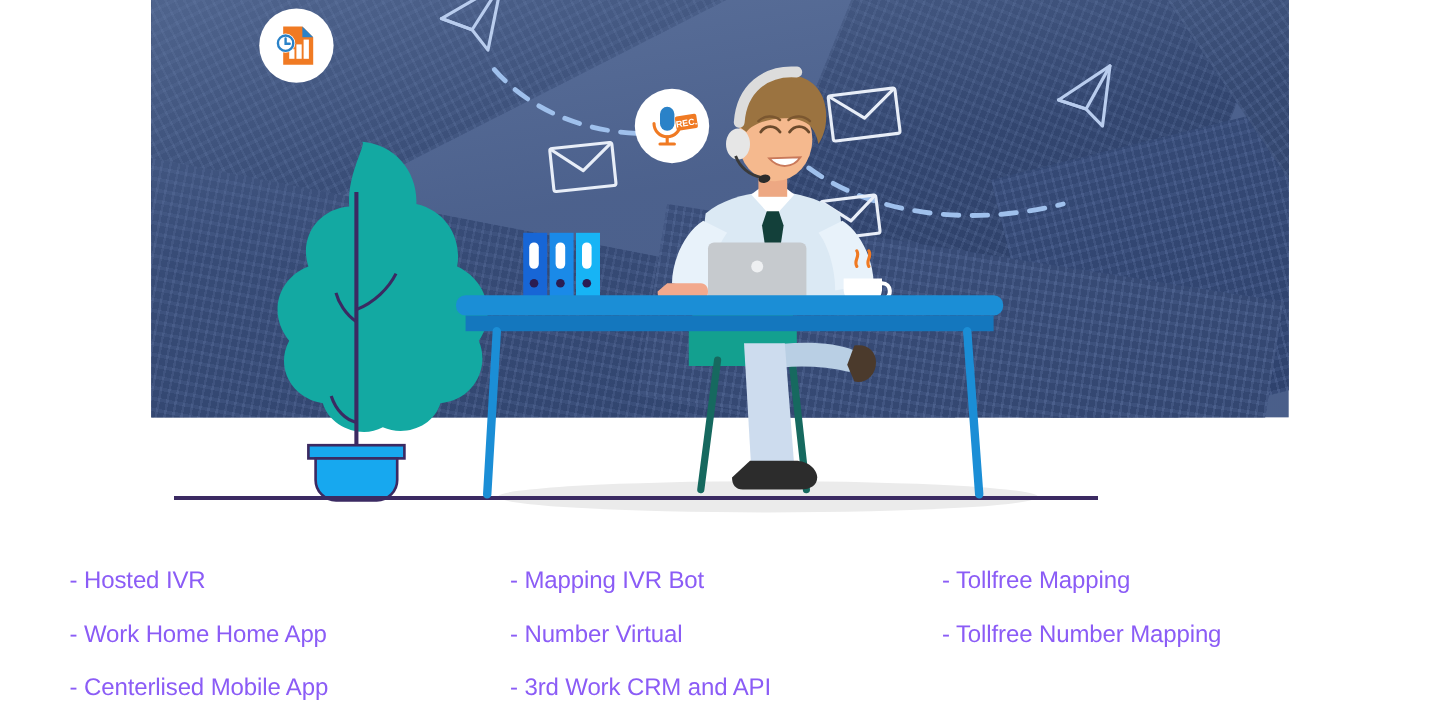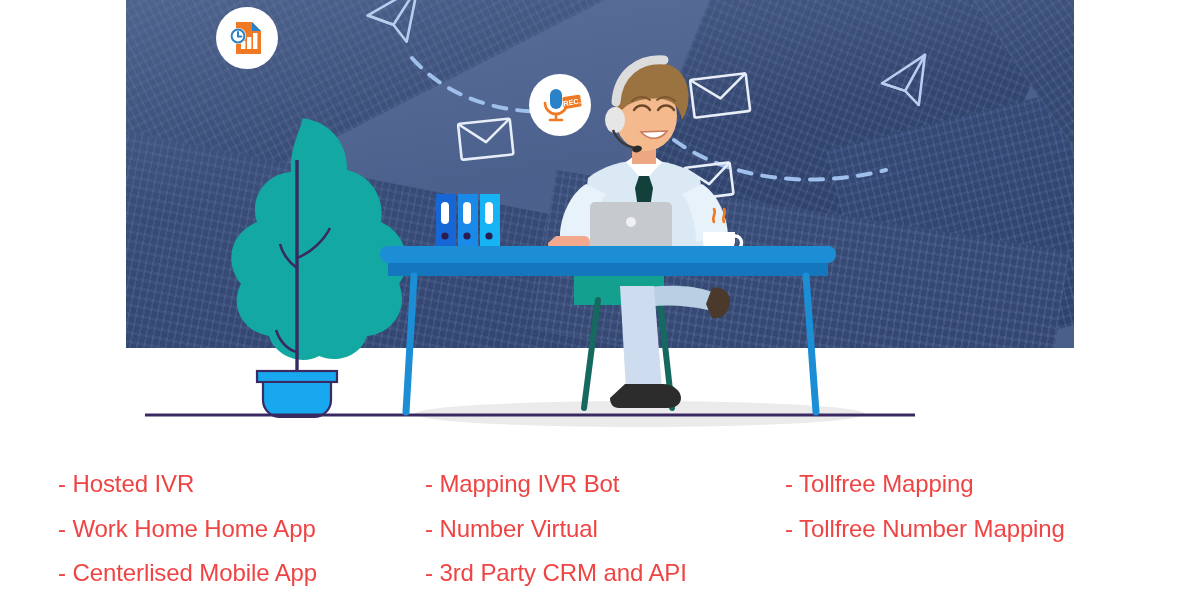--- a/index.html
+++ b/index.html
@@ -67,23 +67,23 @@
   #features {
     position:absolute;
     left:0; top:462px;
     width:1200px;
   }
   .feat-col { position:absolute; top:0; }
   #col-0 { left:58px;  width:360px; }
   #col-1 { left:425px; width:355px; }
   #col-2 { left:785px; width:412px; }
   .feat-item {
-    font-size:24px;
+    font-size:20px;
     line-height:44.5px;
-    color:#ef4444;
+    color:#8b5cf6;
     font-weight:400;
     white-space:nowrap;
     letter-spacing:-.1px;
   }
 </style>
 </head>
 <body>
 
 <div id="illustration">
 
@@ -274,19 +274,19 @@
 
 <div id="features">
   <div class="feat-col" id="col-0">
     <div class="feat-item">- Hosted IVR</div>
     <div class="feat-item">- Work Home Home App</div>
     <div class="feat-item">- Centerlised Mobile App</div>
   </div>
   <div class="feat-col" id="col-1">
     <div class="feat-item">- Mapping IVR Bot</div>
     <div class="feat-item">- Number Virtual</div>
-    <div class="feat-item">- 3rd Party CRM and API</div>
+    <div class="feat-item">- 3rd Work CRM and API</div>
   </div>
   <div class="feat-col" id="col-2">
     <div class="feat-item">- Tollfree Mapping</div>
     <div class="feat-item">- Tollfree Number Mapping</div>
   </div>
 </div>
 
 </body></html>

